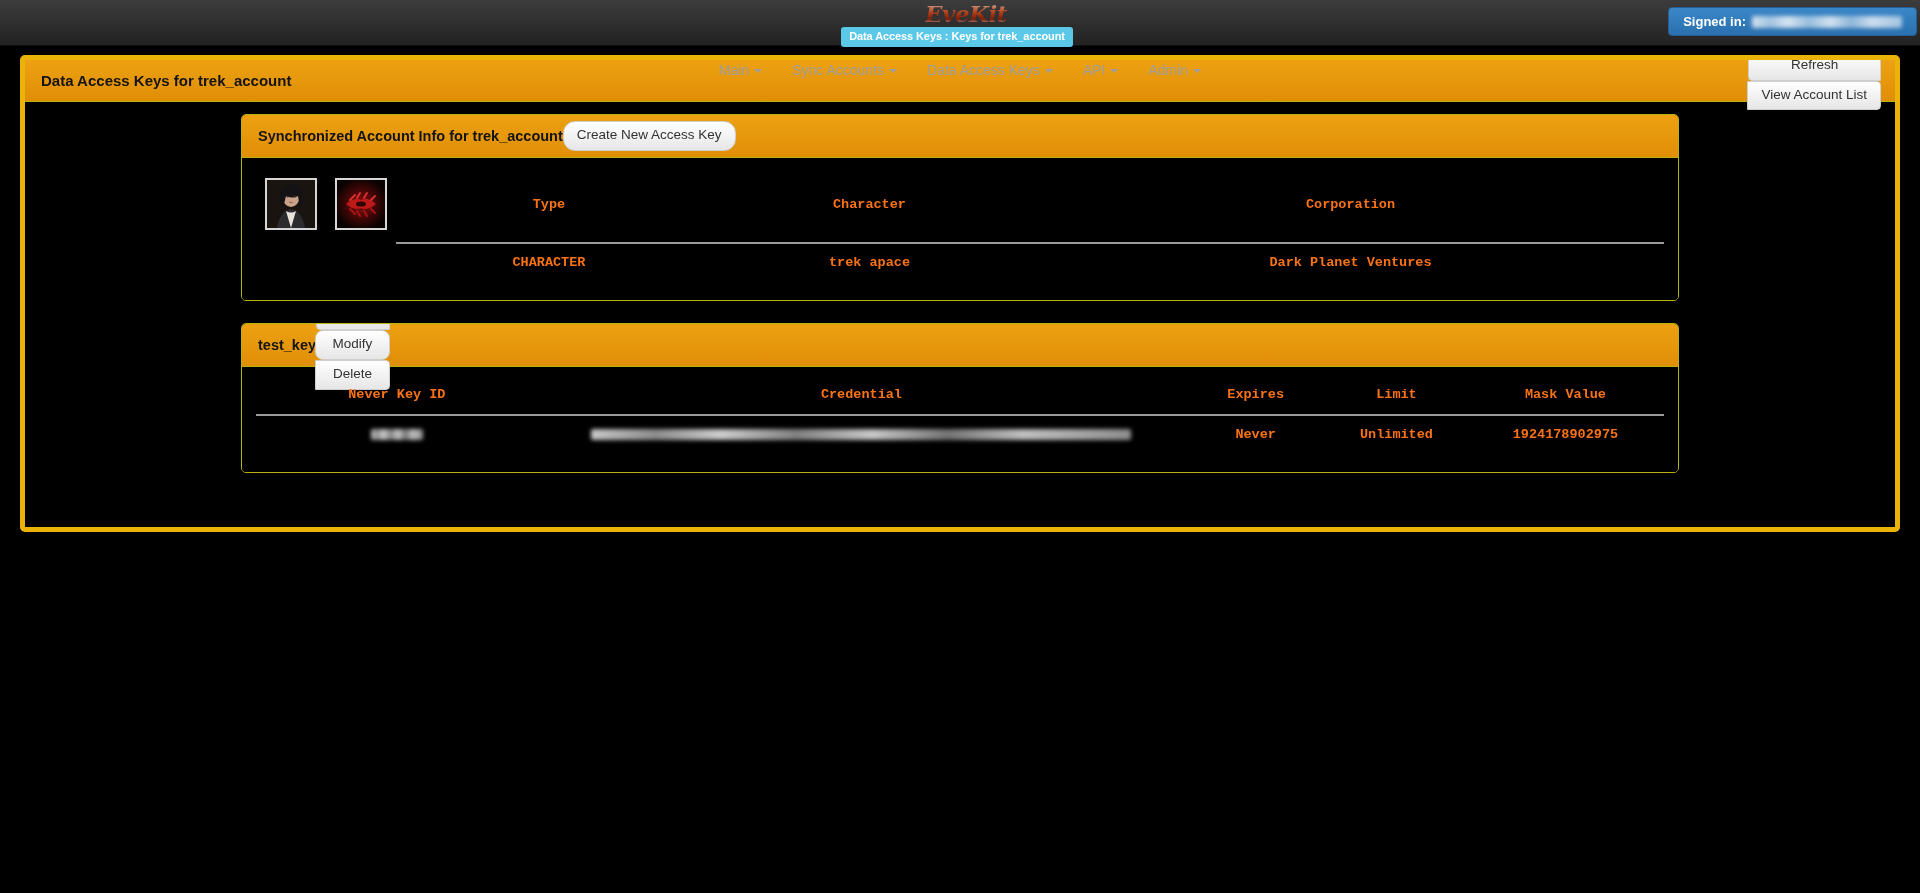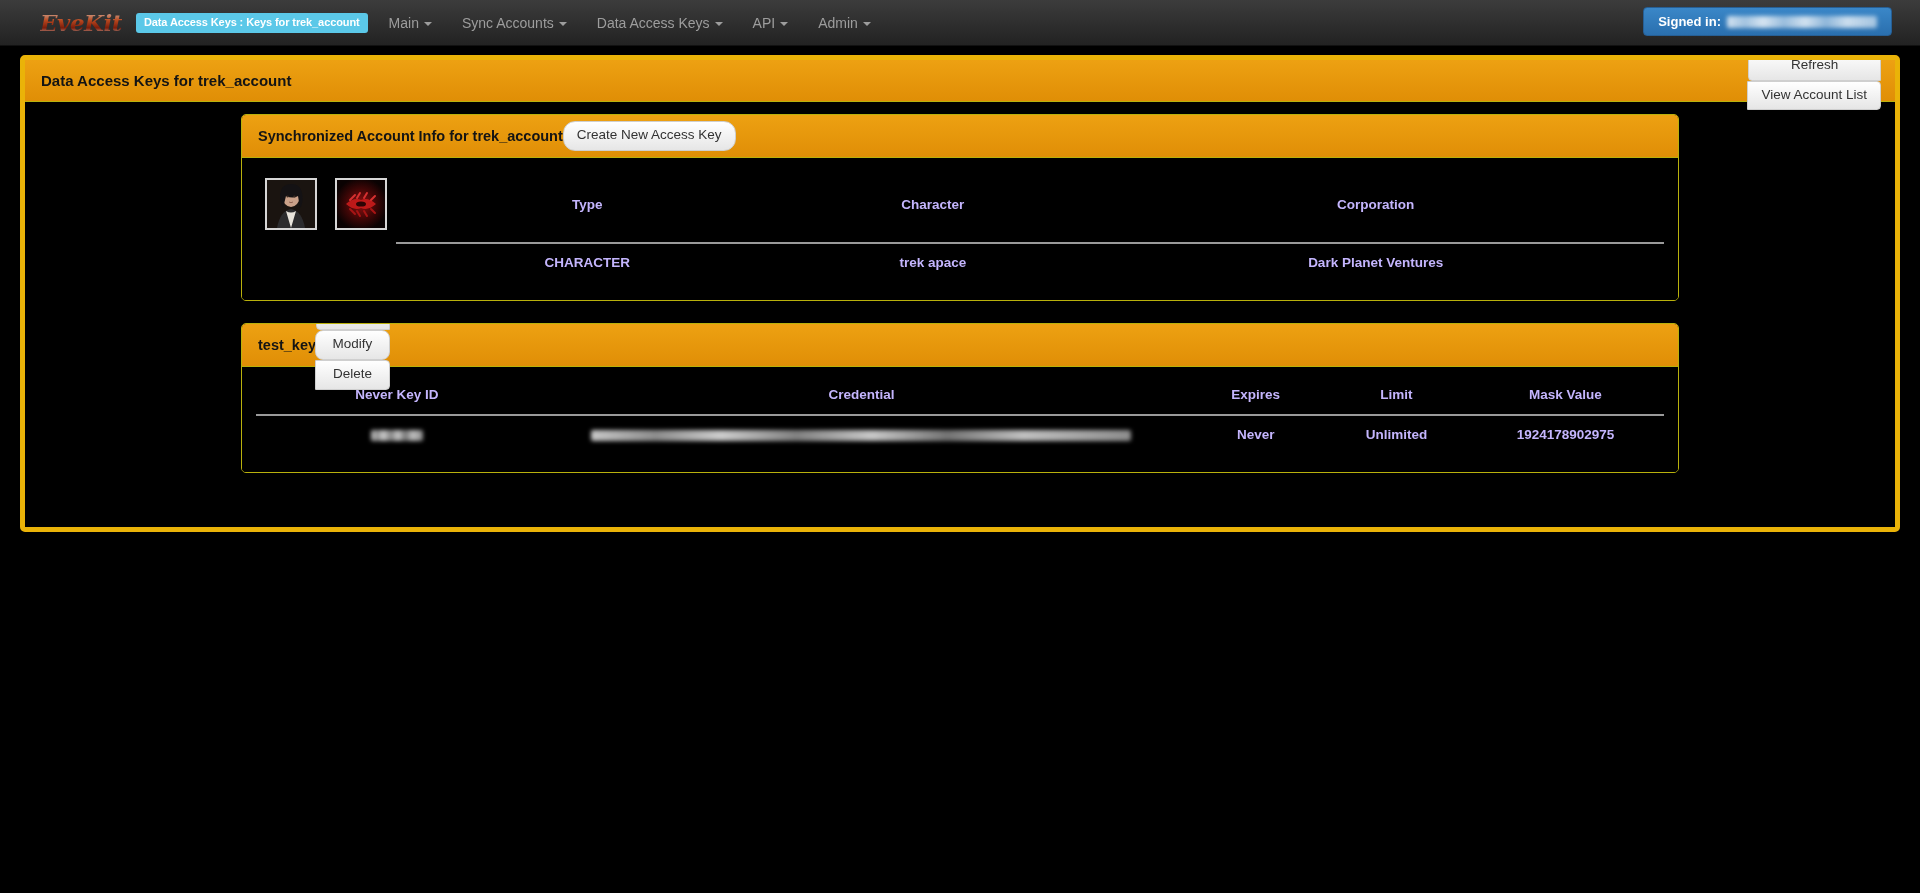--- a/index.html
+++ b/index.html
@@ -15,20 +15,21 @@
   
   .navbar {
     position: relative;
     height: 46px;
     width: 100%;
     background: linear-gradient(to bottom, #3c3c3c 0%, #222222 100%);
     border-bottom: 1px solid #111;
     display: flex;
     align-items: center;
     padding: 0 14px;
+    flex-direction: column;
   }
   .brand {
     font-family: "DejaVu Serif", serif;
     font-style: italic;
     font-weight: bold;
     font-size: 23px;
     letter-spacing: -0.5px;
     margin-right: 14px;
     margin-left: 26px;
     background: linear-gradient(180deg, #d8d2c8 0%, #b9481f 42%, #7c1c0a 70%, #d9cfc2 100%);
@@ -68,21 +69,21 @@
   .caret {
     display: inline-block;
     width: 0; height: 0;
     border-left: 4px solid transparent;
     border-right: 4px solid transparent;
     border-top: 4px solid #9d9d9d;
     margin-top: 2px;
   }
   .signed-in {
     position: absolute;
-    right: 28px;
+    right: 3px;
     top: 7px;
     background: linear-gradient(to bottom, #3a87c8 0%, #2a6fae 100%);
     border: 1px solid #265f95;
     border-radius: 4px;
     color: #fff;
     font-size: 13px;
     font-weight: bold;
     padding: 6px 14px;
     display: flex;
     align-items: center;
@@ -168,22 +169,23 @@
     color: #141414;
     font-size: 14.5px;
     font-weight: bold;
   }
   .inner-body { padding: 12px 14px 18px 14px; background: #000; }
 
   
   table.data {
     width: 100%;
     border-collapse: collapse;
-    color: #c4b5fd;
+    color: #f97316;
     font-size: 13.5px;
+    font-family: Liberation Mono, monospace;
   }
   table.data thead th {
     font-weight: bold;
     padding: 8px 6px 12px;
     border-bottom: 2px solid #9a9a9a;
     text-align: center;
     white-space: nowrap;
   }
   table.data tbody td {
     padding: 11px 6px 12px;

